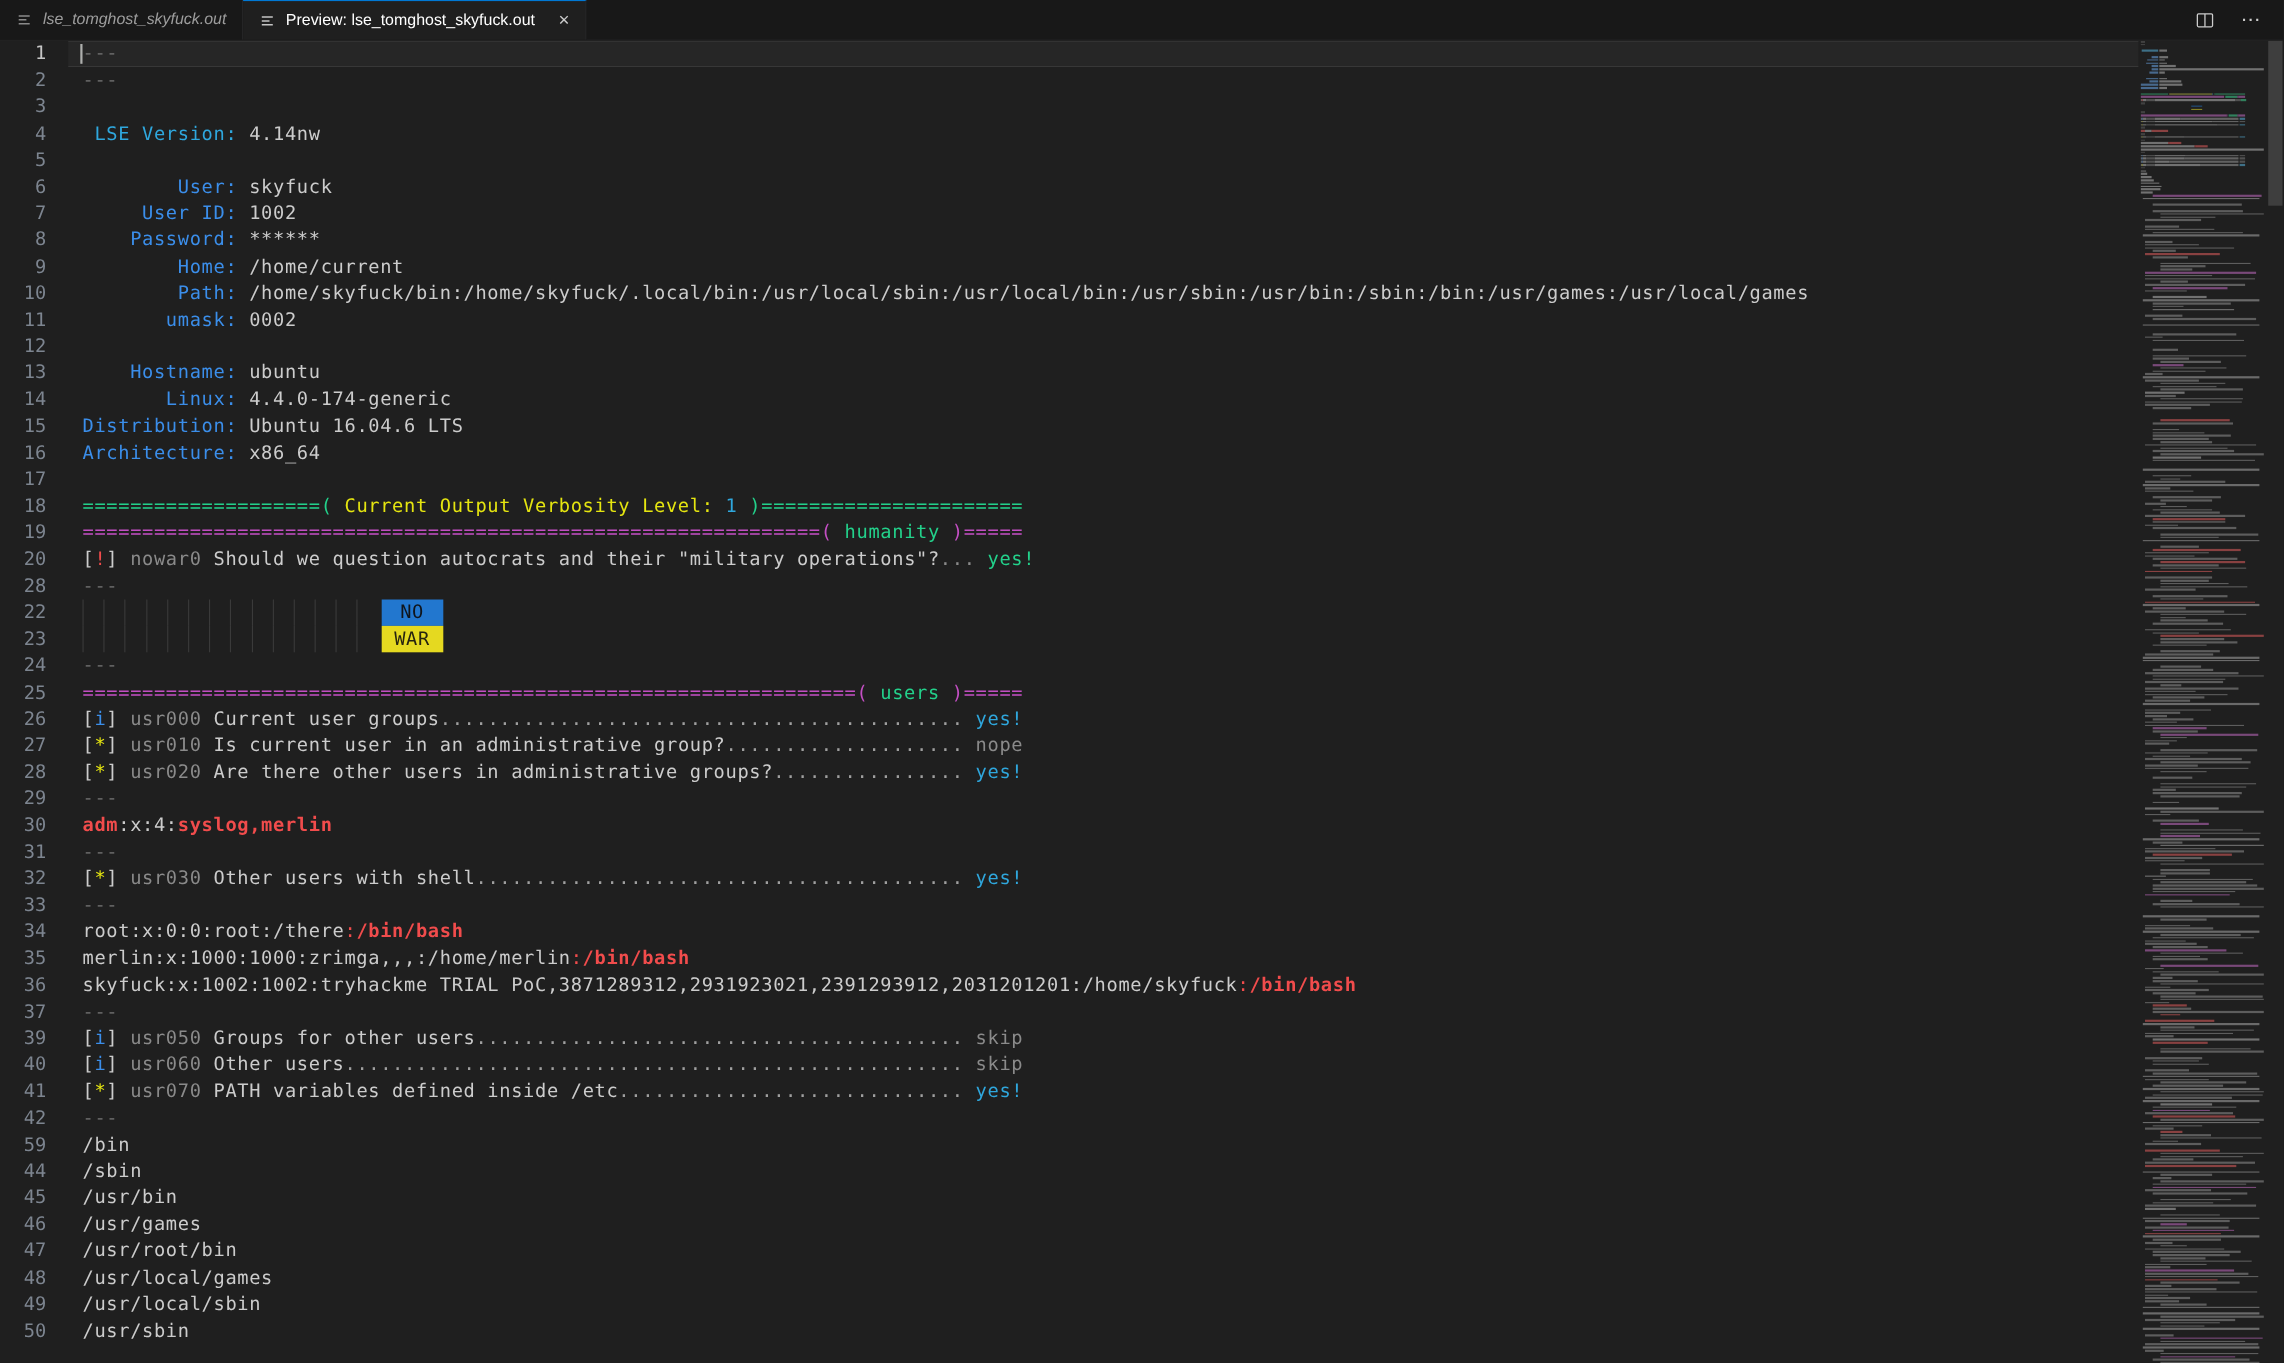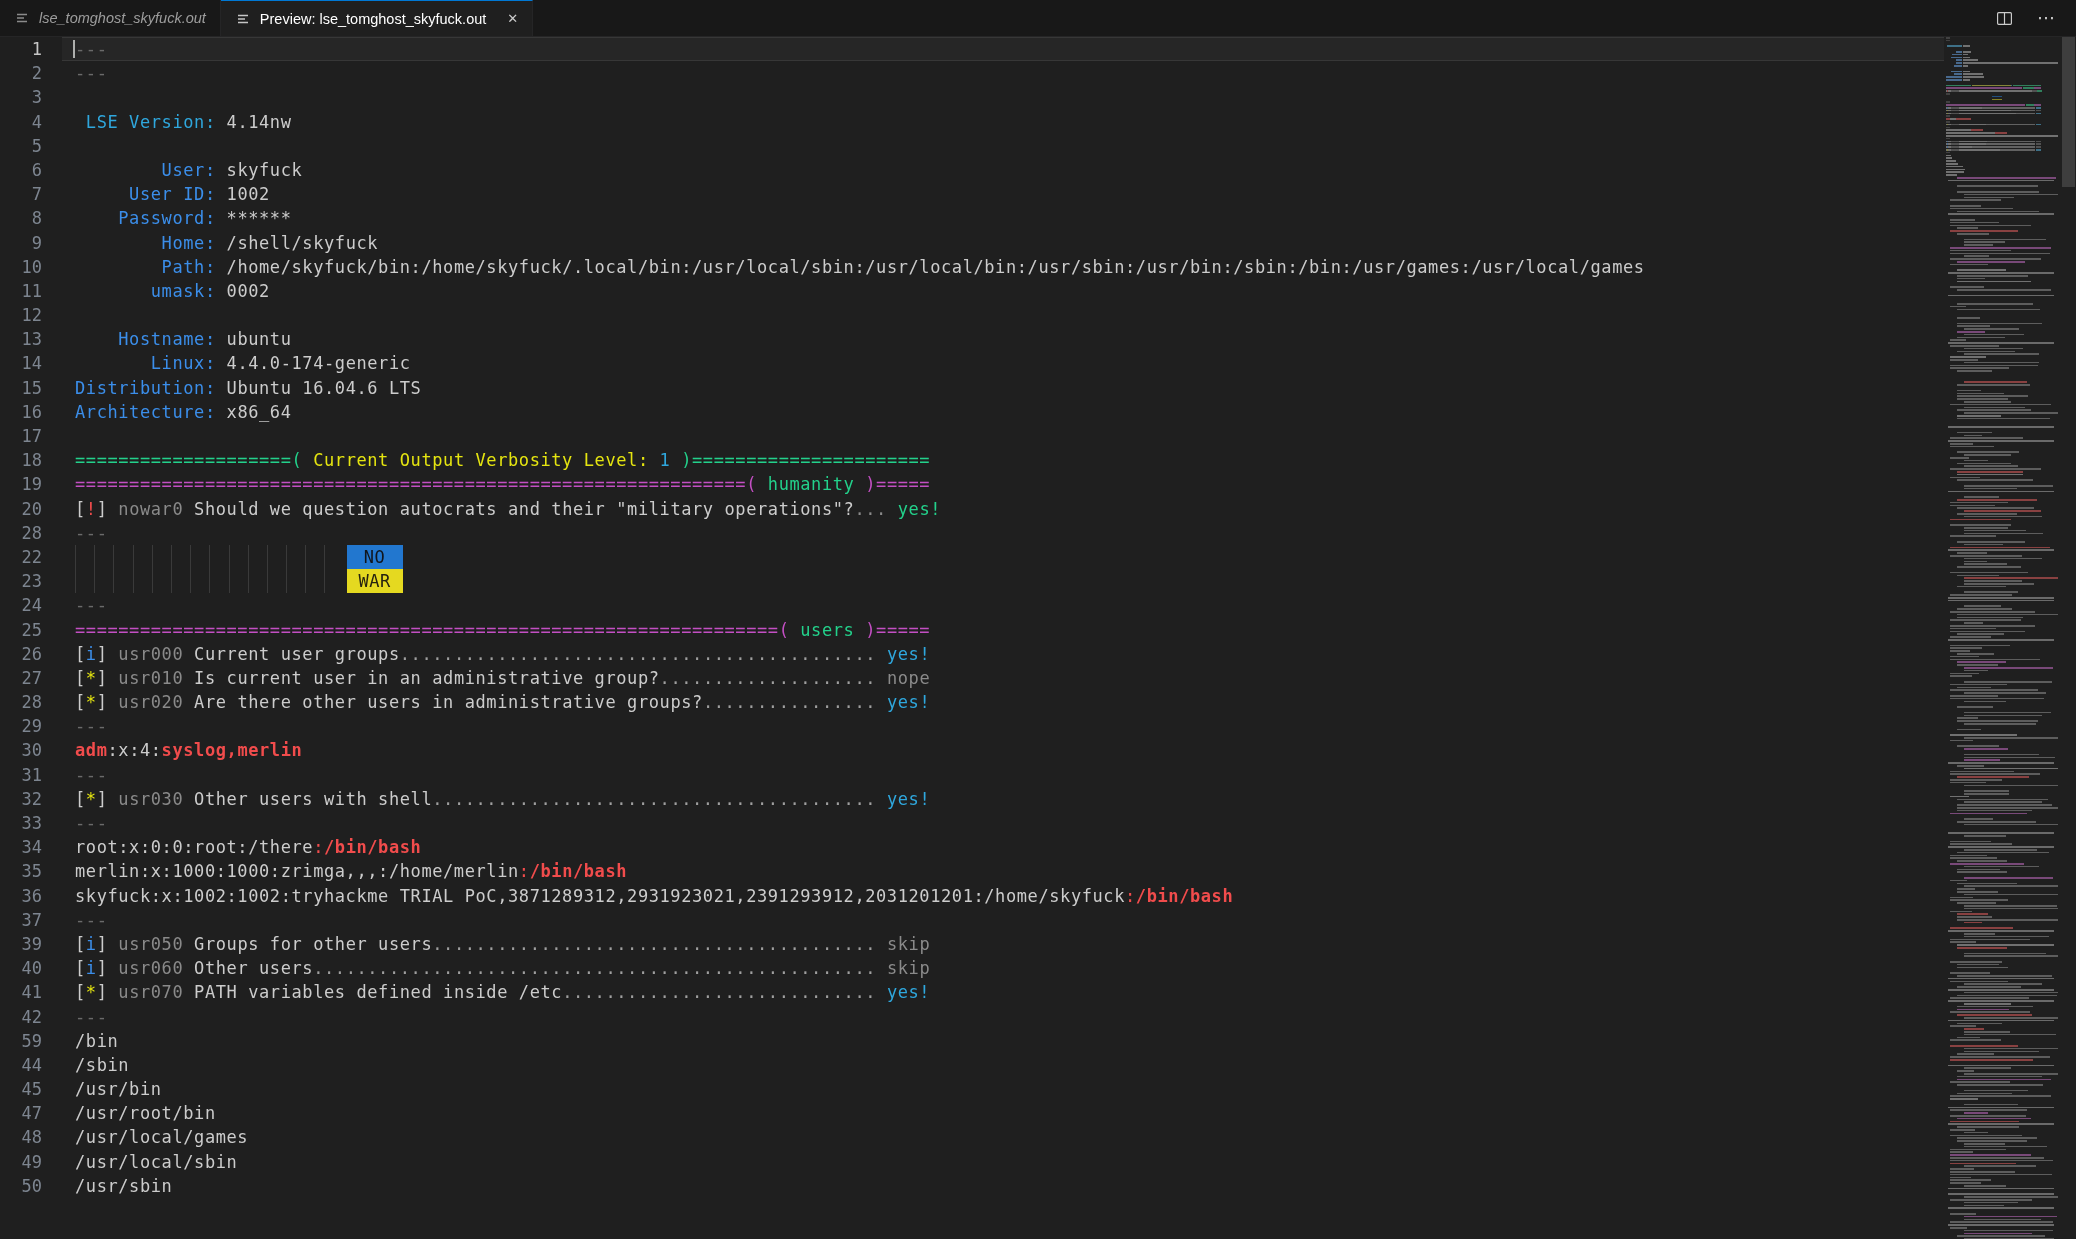--- a/index.html
+++ b/index.html
@@ -80,21 +80,21 @@
   <div class="editor">
     <div id="lines">
         <div class="line current"><span class="ln">1</span><span class="code"><span class="cursor"></span><span class="dim">---</span></span></div>
         <div class="line"><span class="ln">2</span><span class="code"><span class="dim">---</span></span></div>
         <div class="line"><span class="ln">3</span><span class="code"></span></div>
         <div class="line"><span class="ln">4</span><span class="code"><span class="cyan"> LSE Version:</span><span class="fg"> 4.14nw</span></span></div>
         <div class="line"><span class="ln">5</span><span class="code"></span></div>
         <div class="line"><span class="ln">6</span><span class="code"><span class="blue">        User:</span><span class="fg"> skyfuck</span></span></div>
         <div class="line"><span class="ln">7</span><span class="code"><span class="blue">     User ID:</span><span class="fg"> 1002</span></span></div>
         <div class="line"><span class="ln">8</span><span class="code"><span class="blue">    Password:</span><span class="fg"> ******</span></span></div>
-        <div class="line"><span class="ln">9</span><span class="code"><span class="blue">        Home:</span><span class="fg"> /shell/skyfuck</span></span></div>
+        <div class="line"><span class="ln">9</span><span class="code"><span class="blue">        Home:</span><span class="fg"> /home/current</span></span></div>
         <div class="line"><span class="ln">10</span><span class="code"><span class="blue">        Path:</span><span class="fg"> /home/skyfuck/bin:/home/skyfuck/.local/bin:/usr/local/sbin:/usr/local/bin:/usr/sbin:/usr/bin:/sbin:/bin:/usr/games:/usr/local/games</span></span></div>
         <div class="line"><span class="ln">11</span><span class="code"><span class="blue">       umask:</span><span class="fg"> 0002</span></span></div>
         <div class="line"><span class="ln">12</span><span class="code"></span></div>
         <div class="line"><span class="ln">13</span><span class="code"><span class="blue">    Hostname:</span><span class="fg"> ubuntu</span></span></div>
         <div class="line"><span class="ln">14</span><span class="code"><span class="blue">       Linux:</span><span class="fg"> 4.4.0-174-generic</span></span></div>
         <div class="line"><span class="ln">15</span><span class="code"><span class="blue">Distribution:</span><span class="fg"> Ubuntu 16.04.6 LTS</span></span></div>
         <div class="line"><span class="ln">16</span><span class="code"><span class="blue">Architecture:</span><span class="fg"> x86_64</span></span></div>
         <div class="line"><span class="ln">17</span><span class="code"></span></div>
         <div class="line"><span class="ln">18</span><span class="code"><span class="green">====================</span><span class="green">(</span><span class="yellow"> Current Output Verbosity Level: </span><span class="cyan">1</span><span class="green"> )</span><span class="green">======================</span></span></div>
         <div class="line"><span class="ln">19</span><span class="code"><span class="magenta">==============================================================</span><span class="magenta">(</span><span class="green"> humanity </span><span class="magenta">)</span><span class="magenta">=====</span></span></div>
@@ -116,20 +116,21 @@
         <div class="line"><span class="ln">35</span><span class="code"><span class="fg">merlin:x:1000:1000:zrimga,,,:/home/merlin</span><span class="red">:</span><span class="redb">/bin/bash</span></span></div>
         <div class="line"><span class="ln">36</span><span class="code"><span class="fg">skyfuck:x:1002:1002:tryhackme TRIAL PoC,3871289312,2931923021,2391293912,2031201201:/home/skyfuck</span><span class="red">:</span><span class="redb">/bin/bash</span></span></div>
         <div class="line"><span class="ln">37</span><span class="code"><span class="dim">---</span></span></div>
         <div class="line"><span class="ln">39</span><span class="code"><span class="fg">[</span><span class="blue">i</span><span class="fg">] </span><span class="gray">usr050 </span><span class="fg">Groups for other users</span><span class="dots">.........................................</span><span class="fg"> </span><span class="gray">skip</span></span></div>
         <div class="line"><span class="ln">40</span><span class="code"><span class="fg">[</span><span class="blue">i</span><span class="fg">] </span><span class="gray">usr060 </span><span class="fg">Other users</span><span class="dots">....................................................</span><span class="fg"> </span><span class="gray">skip</span></span></div>
         <div class="line"><span class="ln">41</span><span class="code"><span class="fg">[</span><span class="yellow">*</span><span class="fg">] </span><span class="gray">usr070 </span><span class="fg">PATH variables defined inside /etc</span><span class="dots">.............................</span><span class="fg"> </span><span class="cyan">yes!</span></span></div>
         <div class="line"><span class="ln">42</span><span class="code"><span class="dim">---</span></span></div>
         <div class="line"><span class="ln">59</span><span class="code"><span class="fg">/bin</span></span></div>
         <div class="line"><span class="ln">44</span><span class="code"><span class="fg">/sbin</span></span></div>
         <div class="line"><span class="ln">45</span><span class="code"><span class="fg">/usr/bin</span></span></div>
+        <div class="line"><span class="ln">46</span><span class="code"><span class="fg">/usr/games</span></span></div>
         <div class="line"><span class="ln">47</span><span class="code"><span class="fg">/usr/root/bin</span></span></div>
         <div class="line"><span class="ln">48</span><span class="code"><span class="fg">/usr/local/games</span></span></div>
         <div class="line"><span class="ln">49</span><span class="code"><span class="fg">/usr/local/sbin</span></span></div>
         <div class="line"><span class="ln">50</span><span class="code"><span class="fg">/usr/sbin</span></span></div>
       </div>
     <div class="minimap" id="mm">
         <div class="mbar" style="left: 0px; top: 0px; width: 3.6px; background: rgb(92, 92, 92);"></div>
         <div class="mbar" style="left: 0px; top: 2.8px; width: 3.6px; background: rgb(92, 92, 92);"></div>
         <div class="mbar" style="left: 1.2px; top: 8.4px; width: 14.4px; background: rgb(87, 178, 220);"></div>
         <div class="mbar" style="left: 16.8px; top: 8.4px; width: 7.2px; background: rgb(181, 181, 181);"></div>

